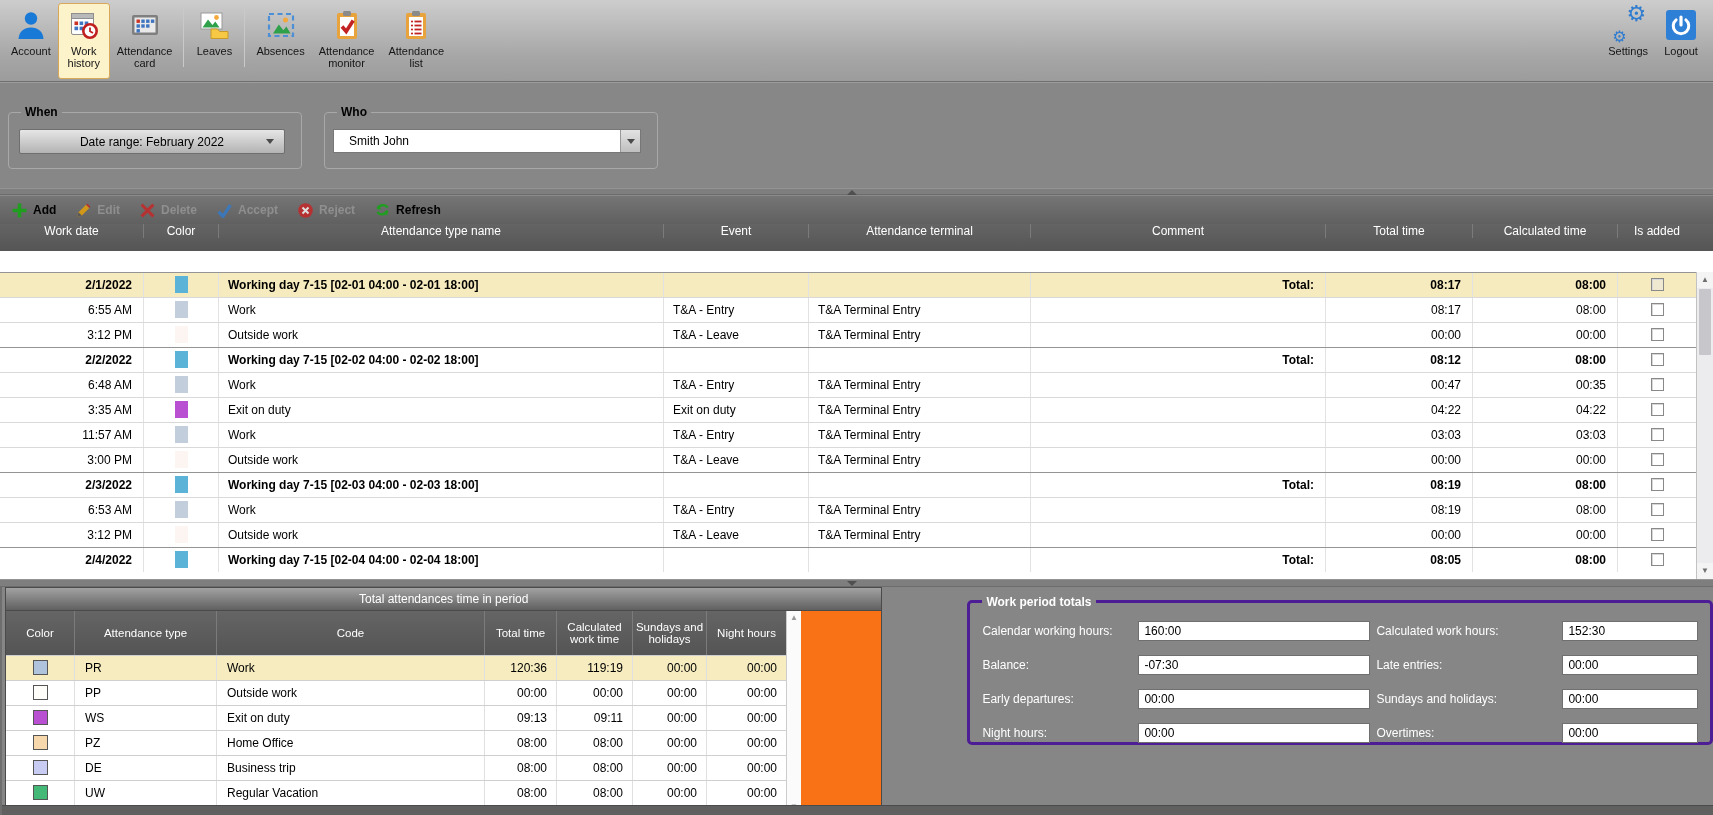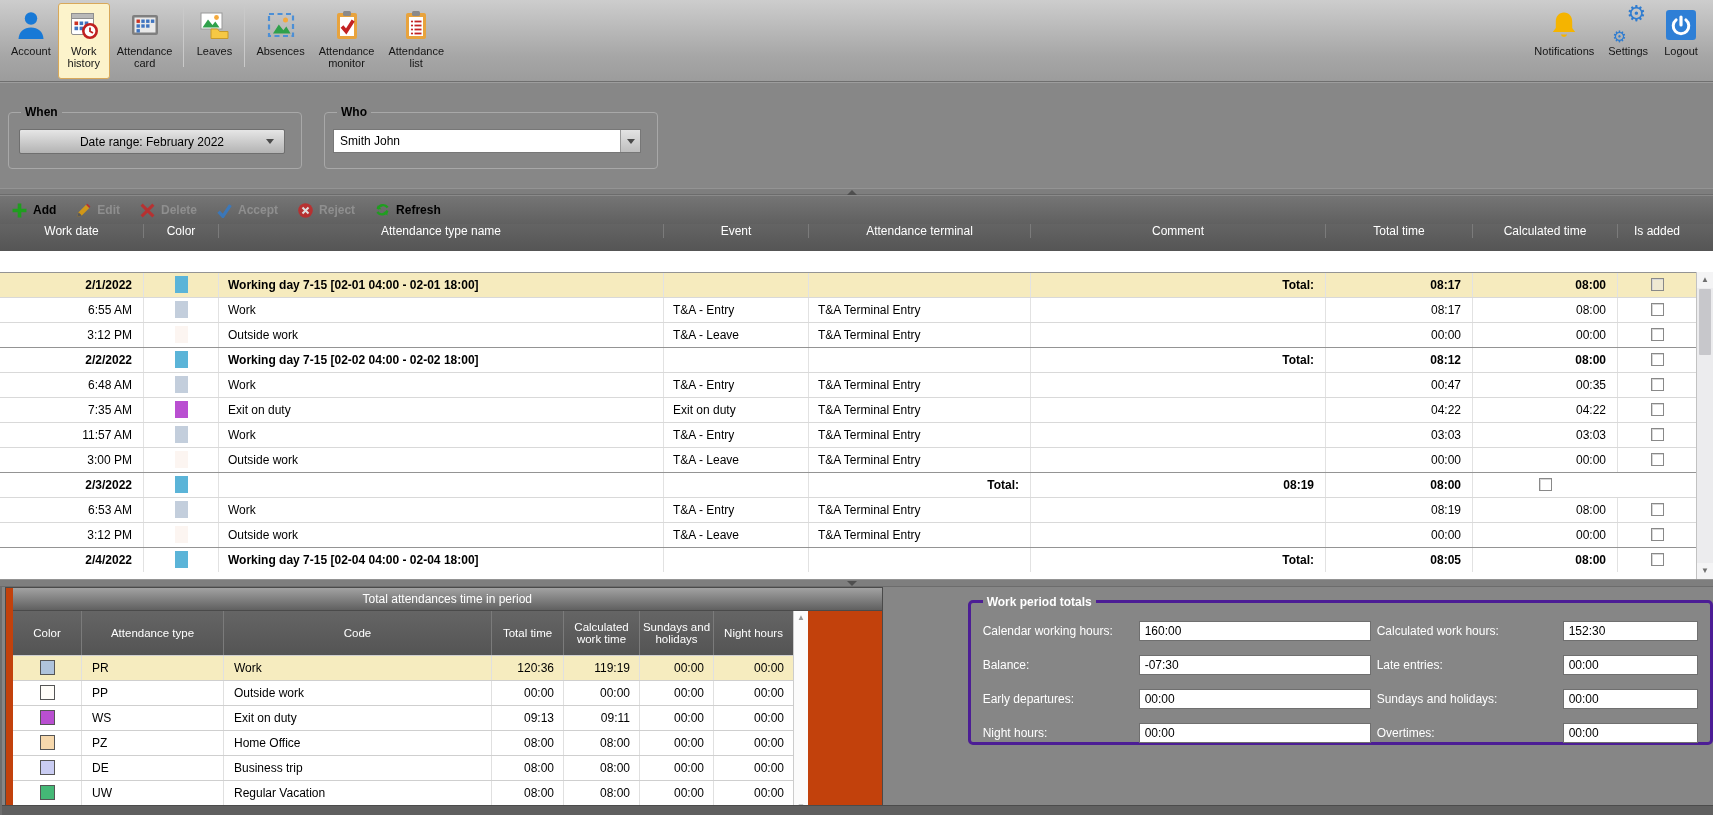--- a/index.html
+++ b/index.html
@@ -28,21 +28,21 @@
   .groupbox { position:absolute; border:1px solid #a8a8a8; border-radius:4px; }
   .groupbox legend { margin-left:12px; padding:0 4px; font-weight:bold; color:#000000; }
   .when-box { left:8px; top:22px; width:294px; height:64px; }
   .who-box { left:324px; top:22px; width:334px; height:64px; }
   .drop-button { margin:10px 0 0 10px; width:266px; height:25px; display:flex; align-items:center; justify-content:center;
     background:linear-gradient(#e6e6e6,#b3b3b3); border:1px solid #6f6f6f; border-radius:2px; font-size:12px;
     font-family:inherit; position:relative; cursor:default; }
   .drop-button .arrow-down { position:absolute; right:10px; }
   .arrow-down { width:0; height:0; border-left:4px solid transparent; border-right:4px solid transparent; border-top:5px solid #4a4a4a; display:inline-block; }
   .combo { margin:10px 0 0 8px; width:308px; height:24px; background:#fff; border:1px solid #777; display:flex; align-items:center; }
-  .combo-text { flex:1; padding-left:6px; }
+  .combo-text { flex:1; padding-left:15px; }
   .combo-btn { width:20px; height:100%; background:linear-gradient(#e3e3e3,#bfbfbf); border-left:1px solid #999;
     display:flex; align-items:center; justify-content:center; }
 
   
   .splitter { height:8px; background:#7e7e7e; position:relative; border-top:1px solid #949494; border-bottom:1px solid #6c6c6c; }
   .splitter .grip { position:absolute; left:847px; top:1px; width:0; height:0; }
   .splitter .grip.up { border-left:5px solid transparent; border-right:5px solid transparent; border-bottom:5px solid #4f4f4f; }
   .splitter .grip.down { border-left:5px solid transparent; border-right:5px solid transparent; border-top:5px solid #4f4f4f; }
 
   
@@ -76,21 +76,21 @@
   .mt-row.selected .cb { background:#efe9d2; }
   .mt-scrollbar { width:17px; background:#ececee; border-left:1px solid #c2c2c2; display:flex; flex-direction:column; }
   .sb-btn { height:16px; display:flex; align-items:center; justify-content:center; font-size:8px; color:#6f6f6f; background:#f4f4f5; }
   .sb-thumb { height:66px; background:#c7c7cb; border-radius:1px; margin:1px 2px; }
   .sb-fill { flex:1; }
 
   
   .bottom-section { height:239px; background:#868686; display:flex; align-items:flex-start; padding-left:3px; position:relative; border-left:2px solid #6e6e6e; }
   .footer-strip { position:absolute; left:0; bottom:0; width:100%; height:10px; background:#606060; border-top:1px solid #4b4b4b; }
 
-  .summary-panel { width:956px; border:1px solid #4a4a4a; background:#c2410c;padding-left:7px; }
+  .summary-panel { width:956px; border:1px solid #4a4a4a; background:#f97316; }
   .sum-title { height:23px; background:linear-gradient(#a2a2a2,#606060); color:#fff; display:flex; align-items:center; justify-content:center; border-bottom:1px solid #4a4a4a; }
   .sum-grid-wrap { display:flex; }
   .sum-cols { width:780px; }
   .sum-hrow, .sum-row { display:grid; grid-template-columns:68px 142px 268px 72px 76px 74px 80px; }
   .sum-hrow { height:44px; background:linear-gradient(#656565,#545454); color:#fff; }
   .sum-hcell { display:flex; align-items:center; justify-content:center; text-align:center; border-left:1px solid #7b7b7b; font-size:11.5px; line-height:12px; padding:0 2px; }
   .sum-hcell:first-child { border-left:none; }
   .sum-row { height:25px; border-top:1px solid #cfcfcf; background:#fff; }
   .sum-row.selected { background:#f6ecbf; }
   .sum-cell { display:flex; align-items:center; border-left:1px solid #e0e0e0; overflow:hidden; white-space:nowrap; }
@@ -214,29 +214,20 @@
               </g>
             </svg>
           </div>
           <div class="tb-label">Attendance
 list</div>
         </div>
       </div>
     <div class="tb-right" id="tb-right">
         <div class="tb-btn">
           <div class="tb-icon">
-            <svg width="32" height="32" viewBox="0 0 32 32">
-              <path d="M16 3.5c5.2 0 8.2 4 8.2 9.2v6.2l3 4.1H4.8l3-4.1v-6.2C7.8 7.5 10.8 3.5 16 3.5z" fill="#f5b400"></path>
-              <path d="M12.8 25.5a3.3 3.3 0 0 0 6.4 0z" fill="#f5b400"></path>
-            </svg>
-          </div>
-          <div class="tb-label">Notifications</div>
-        </div>
-        <div class="tb-btn">
-          <div class="tb-icon">
             <span class="gear-wrap">
               <span class="g1">⚙</span>
               <span class="g2">⚙</span>
             </span>
           </div>
           <div class="tb-label">Settings</div>
         </div>
         <div class="tb-btn">
           <div class="tb-icon">
             <svg width="30" height="30" viewBox="0 0 32 32">
@@ -416,21 +407,21 @@
             <div class="mt-cell left">T&amp;A - Entry</div>
             <div class="mt-cell left">T&amp;A Terminal Entry</div>
             <div class="mt-cell right"></div>
             <div class="mt-cell right">00:47</div>
             <div class="mt-cell right">00:35</div>
             <div class="mt-cell center">
               <span class="cb"></span>
             </div>
           </div>
           <div class="mt-row mt-grid event">
-            <div class="mt-cell right">7:35 AM</div>
+            <div class="mt-cell right">3:35 AM</div>
             <div class="mt-cell center">
               <span class="mt-swatch" style="background: rgb(185, 79, 209);"></span>
             </div>
             <div class="mt-cell left">Exit on duty</div>
             <div class="mt-cell left">Exit on duty</div>
             <div class="mt-cell left">T&amp;A Terminal Entry</div>
             <div class="mt-cell right"></div>
             <div class="mt-cell right">04:22</div>
             <div class="mt-cell right">04:22</div>
             <div class="mt-cell center">
@@ -465,20 +456,21 @@
             <div class="mt-cell right">00:00</div>
             <div class="mt-cell center">
               <span class="cb"></span>
             </div>
           </div>
           <div class="mt-row mt-grid day">
             <div class="mt-cell right">2/3/2022</div>
             <div class="mt-cell center">
               <span class="mt-swatch" style="background: rgb(91, 180, 216);"></span>
             </div>
+            <div class="mt-cell left">Working day 7-15 [02-03 04:00 - 02-03 18:00]</div>
             <div class="mt-cell left"></div>
             <div class="mt-cell left"></div>
             <div class="mt-cell right">Total:</div>
             <div class="mt-cell right">08:19</div>
             <div class="mt-cell right">08:00</div>
             <div class="mt-cell center">
               <span class="cb"></span>
             </div>
           </div>
           <div class="mt-row mt-grid event">

